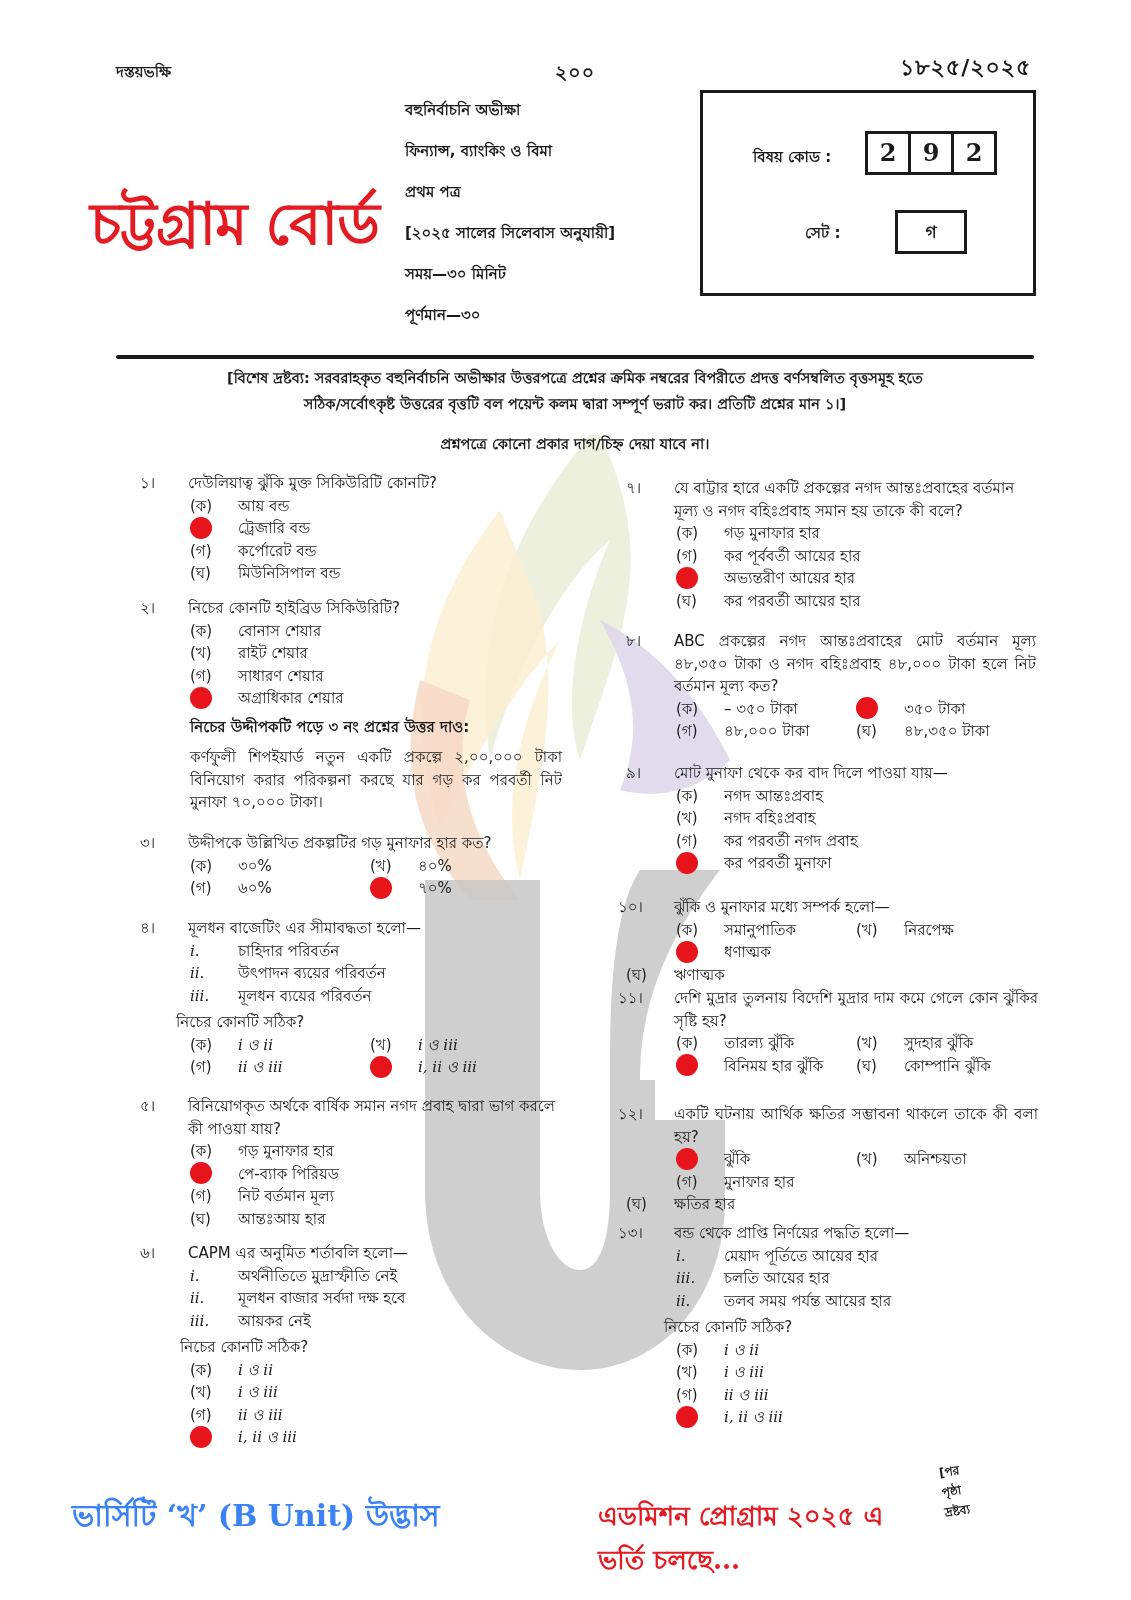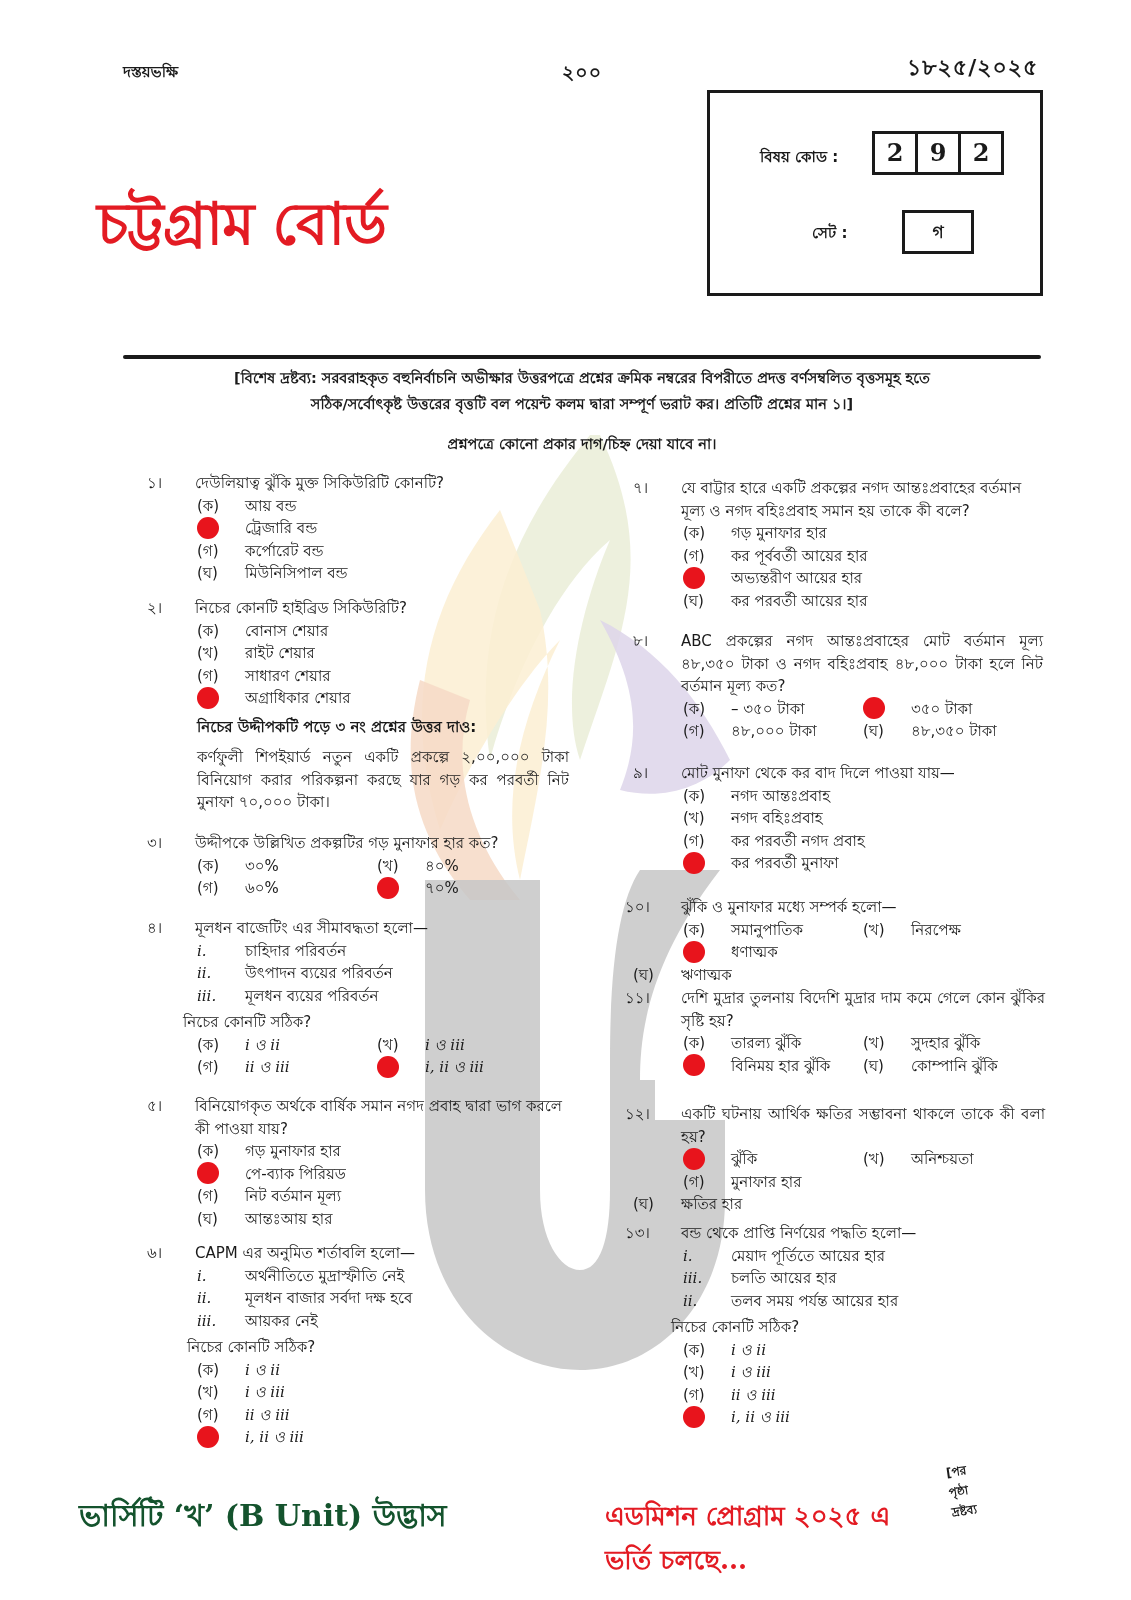--- a/index.html
+++ b/index.html
@@ -4,21 +4,21 @@
 <style>
   html, body { margin: 0; padding: 0; }
   body {
     width: 1131px; height: 1600px; position: relative; overflow: hidden;
     background: #ffffff; color: #1a1a1a;
     font-family: "DejaVu Sans", "Liberation Sans", sans-serif;
   }
   .abs { position: absolute; }
   
   .wm { position: absolute; z-index: 0; }
-  .content { position: absolute; left: 7px; top: 0; width: 901px; height: 1600px; z-index: 1; }
+  .content { position: absolute; left: 0; top: 0; width: 901px; height: 1600px; z-index: 1; }
 
   .hdr-small { font-size: 15px; font-weight: bold; }
   .hdr-num { font-size: 19px; font-weight: bold; letter-spacing: 1px; }
   .hdr-year { font-size: 22px; font-weight: bold; letter-spacing: 1px; }
   .board-title { font-family: "DejaVu Serif", serif; font-size: 58px; font-weight: bold; color: #e31b23; letter-spacing: -1px; }
   .meta-line { font-size: 15px; font-weight: bold; line-height: 20px; }
 
   .code-box { border: 3px solid #1a1a1a; }
   .code-cell {
     display: inline-block; width: 40px; height: 38px; border: 3px solid #1a1a1a;
@@ -44,21 +44,21 @@
   .two { display: flex; }
   .two .opt { width: 180px; }
   .two .opt + .opt { margin-left: 0; }
   .roman { font-style: italic; font-family: "DejaVu Serif", serif; }
   .mark {
     display: inline-block; width: 22px; height: 22px; border-radius: 50%;
     background: #e8141c; vertical-align: middle; margin-top: -2px; margin-right: 26px;
   }
   .stem { font-size: 15px; line-height: 22.5px; }
 
-  .footer-left { font-family: "DejaVu Serif", serif; font-size: 30px; font-weight: bold; color: #14532d; }
+  .footer-left { font-family: "DejaVu Serif", serif; font-size: 30px; font-weight: bold; color: #3b82f6; }
   .footer-right { font-family: "DejaVu Serif", serif; font-size: 26px; font-weight: bold; color: #e31b23; }
   .pto { font-size: 12px; font-weight: bold; transform: rotate(-8deg); }
 </style>
 </head>
 <body>
 
 <svg class="wm" width="1131" height="1600" viewBox="0 0 1131 1600" style="left:0;top:0;">
   <path d="M590 435 C520 520, 470 620, 490 760 C500 720, 540 600, 610 540 C580 610, 560 700, 580 760 C620 640, 660 560, 600 435 Z" fill="#e9ecd4" opacity="0.8"></path>
   <path d="M500 510 C430 600, 400 700, 440 830 C470 760, 520 680, 560 640 C520 720, 500 800, 520 880 C540 780, 560 700, 540 610 Z" fill="#fbeed2" opacity="0.85"></path>
   <path d="M420 680 C400 760, 410 830, 470 900 L520 900 C470 840, 450 770, 470 700 Z" fill="#f6d9c6" opacity="0.85"></path>
@@ -67,20 +67,28 @@
 </svg>
 
 <div class="content">
 
   <div class="abs hdr-small" style="left:116px;top:60px;">দস্তয়ভক্ষি</div>
   <div class="abs hdr-num" style="left:555px;top:58px;">২০০</div>
   <div class="abs hdr-year" style="left:900px;top:50px;">১৮২৫/২০২৫</div>
 
   <div class="abs board-title" style="left:90px;top:180px;">চট্টগ্রাম বোর্ড</div>
 
+  <div class="abs" style="left:405px;top:100px;">
+    <div class="meta-line" style="margin-bottom:21px;">বহুনির্বাচনি অভীক্ষা</div>
+    <div class="meta-line" style="margin-bottom:21px;">ফিন্যান্স, ব্যাংকিং ও বিমা</div>
+    <div class="meta-line" style="margin-bottom:21px;">প্রথম পত্র</div>
+    <div class="meta-line" style="margin-bottom:21px;">[২০২৫ সালের সিলেবাস অনুযায়ী]</div>
+    <div class="meta-line" style="margin-bottom:21px;">সময়—৩০ মিনিট</div>
+    <div class="meta-line">পূর্ণমান—৩০</div>
+  </div>
 
   <div class="abs code-box" style="left:700px;top:90px;width:330px;height:200px;">
     <div class="abs code-label" style="left:50px;top:52px;">বিষয় কোড :</div>
     <div class="abs" style="left:162px;top:38px;">
       <span class="code-cell" style="margin-left:0;">2</span><span class="code-cell">9</span><span class="code-cell">2</span>
     </div>
     <div class="abs code-label" style="left:102px;top:128px;">সেট :</div>
     <div class="abs set-cell" style="left:192px;top:117px;">গ</div>
   </div>
 

